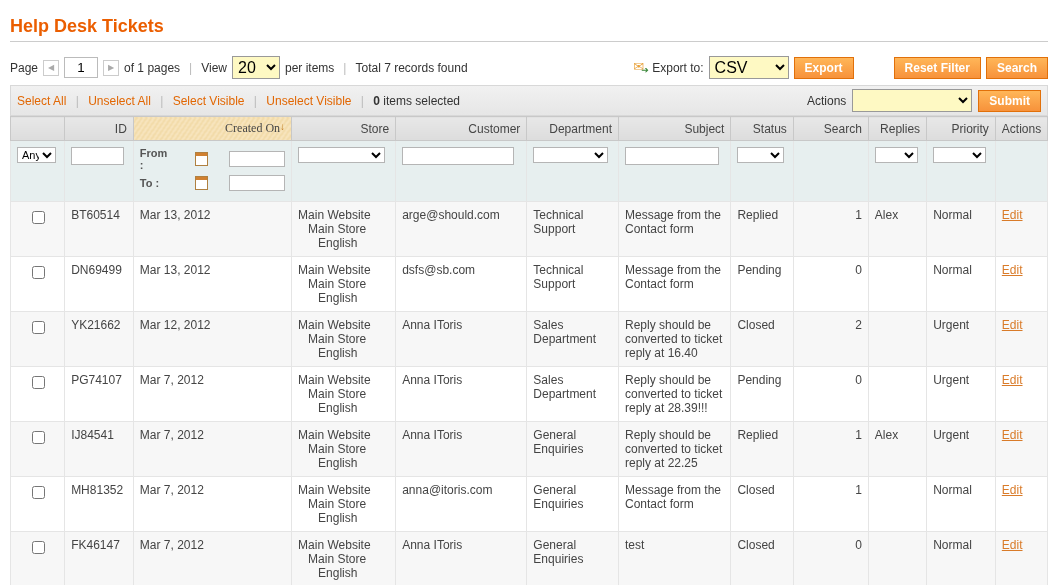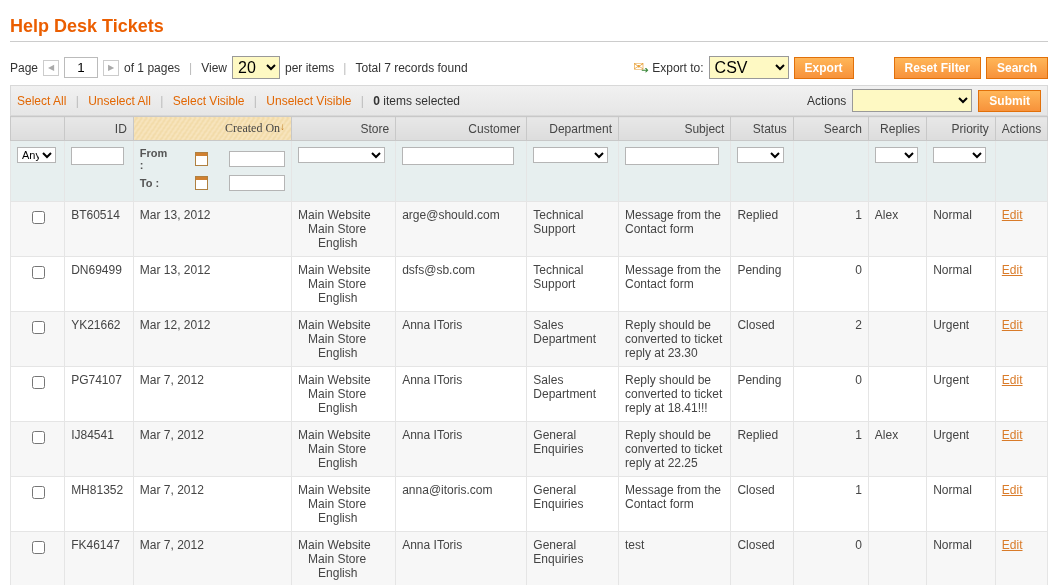--- a/index.html
+++ b/index.html
@@ -360,35 +360,35 @@
         <td>Normal</td>
         <td><a href="#" class="edit-link">Edit</a></td>
       </tr>
       <tr class="data-row">
         <td class="ctr"><input type="checkbox" class="chk" style=""></td>
         <td>YK21662</td>
         <td>Mar 12, 2012</td>
         <td>Main Website<br>&nbsp;&nbsp;&nbsp;Main Store<br>&nbsp;&nbsp;&nbsp;&nbsp;&nbsp;&nbsp;English</td>
         <td>Anna IToris</td>
         <td>Sales Department</td>
-        <td>Reply should be converted to ticket reply at 23.30</td>
+        <td>Reply should be converted to ticket reply at 16.40</td>
         <td>Closed</td>
         <td class="nr">2</td>
         <td></td>
         <td>Urgent</td>
         <td><a href="#" class="edit-link">Edit</a></td>
       </tr>
       <tr class="data-row">
         <td class="ctr"><input type="checkbox" class="chk" style=""></td>
         <td>PG74107</td>
         <td>Mar 7, 2012</td>
         <td>Main Website<br>&nbsp;&nbsp;&nbsp;Main Store<br>&nbsp;&nbsp;&nbsp;&nbsp;&nbsp;&nbsp;English</td>
         <td>Anna IToris</td>
         <td>Sales Department</td>
-        <td>Reply should be converted to ticket reply at 18.41!!!</td>
+        <td>Reply should be converted to ticket reply at 28.39!!!</td>
         <td>Pending</td>
         <td class="nr">0</td>
         <td></td>
         <td>Urgent</td>
         <td><a href="#" class="edit-link">Edit</a></td>
       </tr>
       <tr class="data-row">
         <td class="ctr"><input type="checkbox" class="chk" style=""></td>
         <td>IJ84541</td>
         <td>Mar 7, 2012</td>

